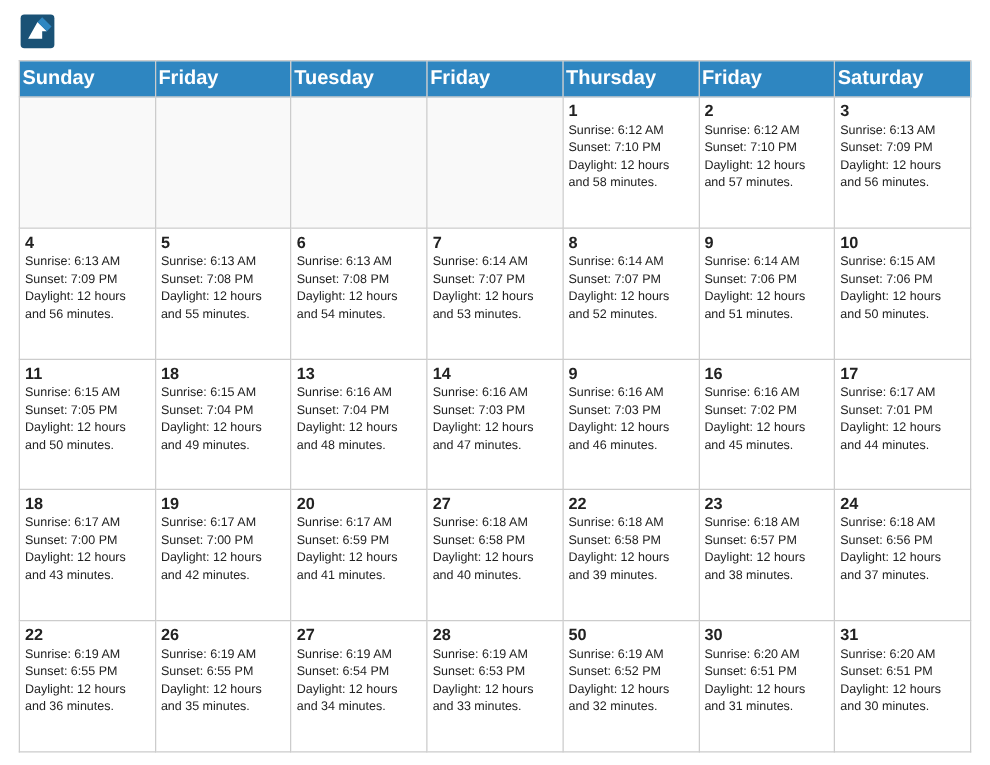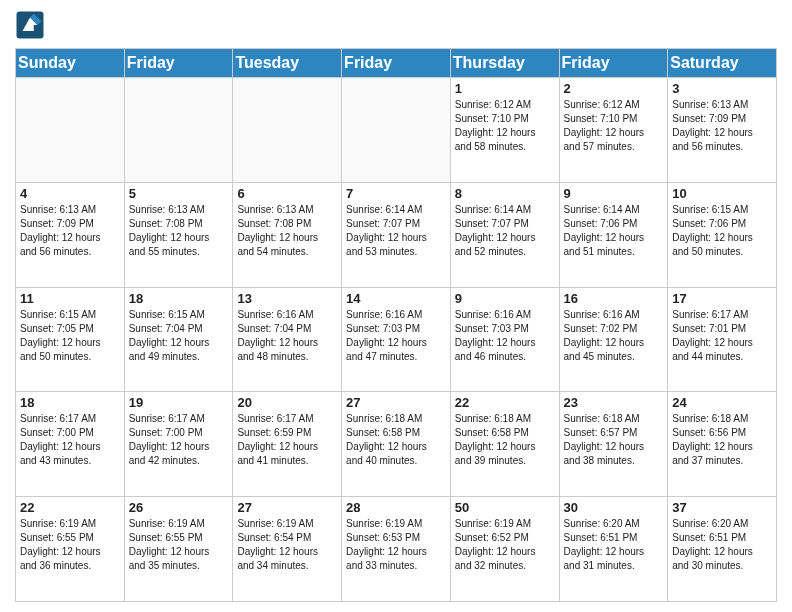--- a/index.html
+++ b/index.html
@@ -255,19 +255,19 @@
           </td>
           <td>
             <span class="day-num">50</span>
             <div class="sun-info">Sunrise: 6:19 AM<br>Sunset: 6:52 PM<br>Daylight: 12 hours<br>and 32 minutes.</div>
           </td>
           <td>
             <span class="day-num">30</span>
             <div class="sun-info">Sunrise: 6:20 AM<br>Sunset: 6:51 PM<br>Daylight: 12 hours<br>and 31 minutes.</div>
           </td>
           <td>
-            <span class="day-num">37</span>
+            <span class="day-num">31</span>
             <div class="sun-info">Sunrise: 6:20 AM<br>Sunset: 6:51 PM<br>Daylight: 12 hours<br>and 30 minutes.</div>
           </td>
         </tr>
       </tbody>
   </table>
 </div>
 
 </body></html>

